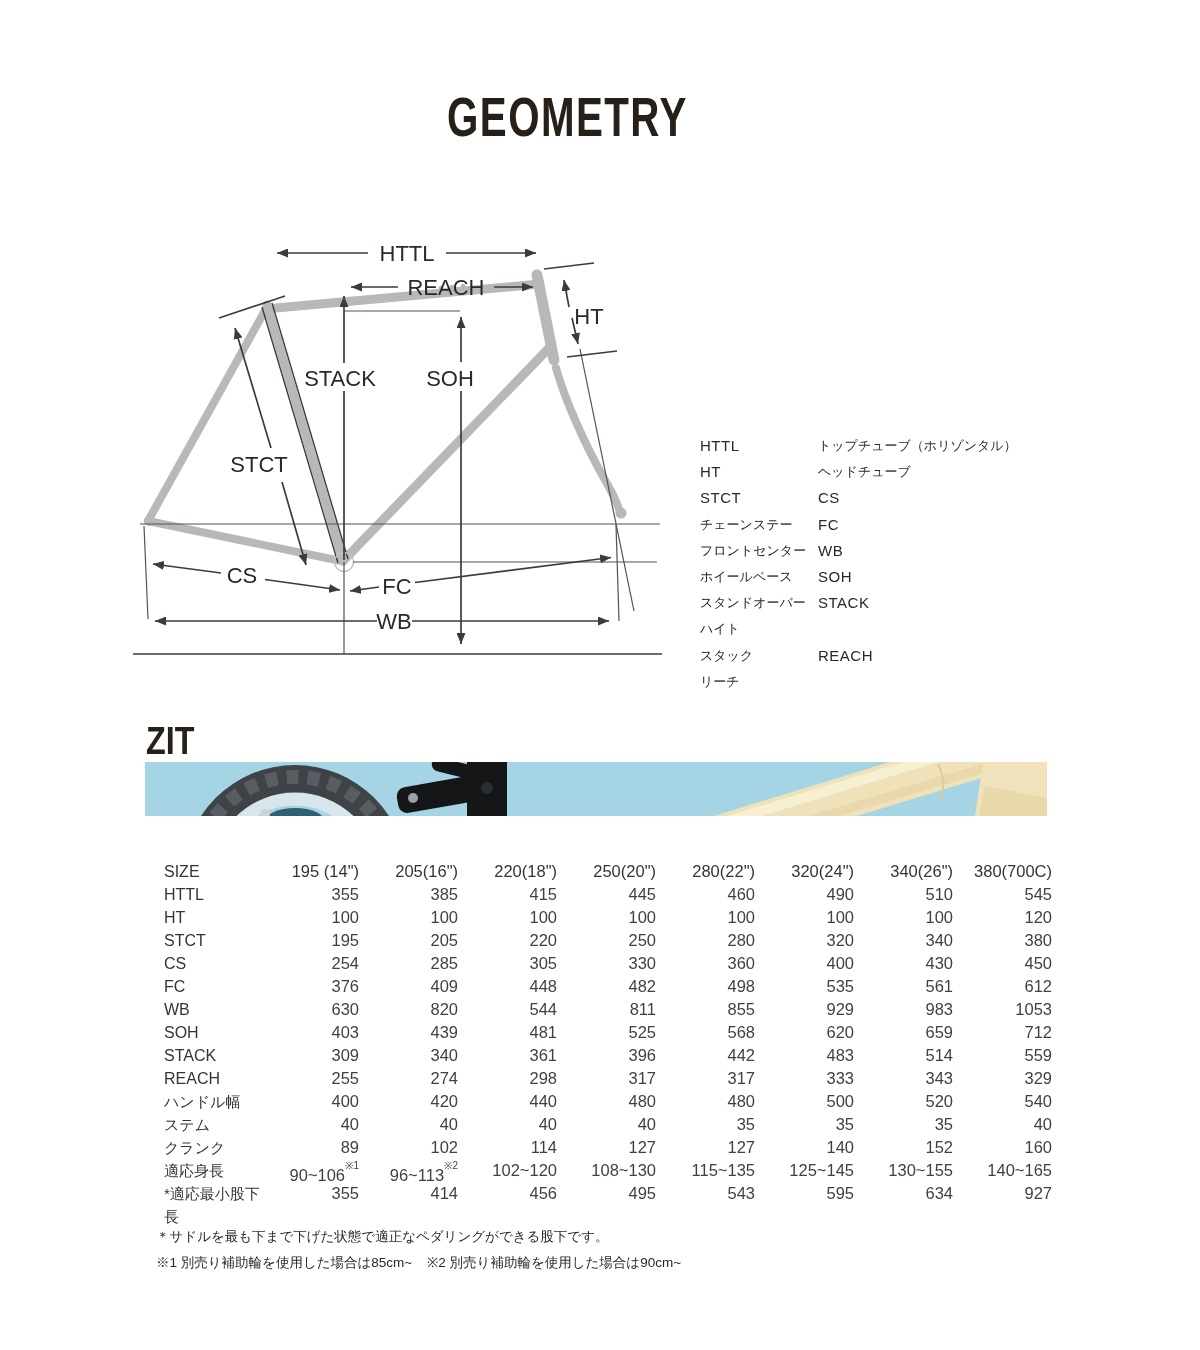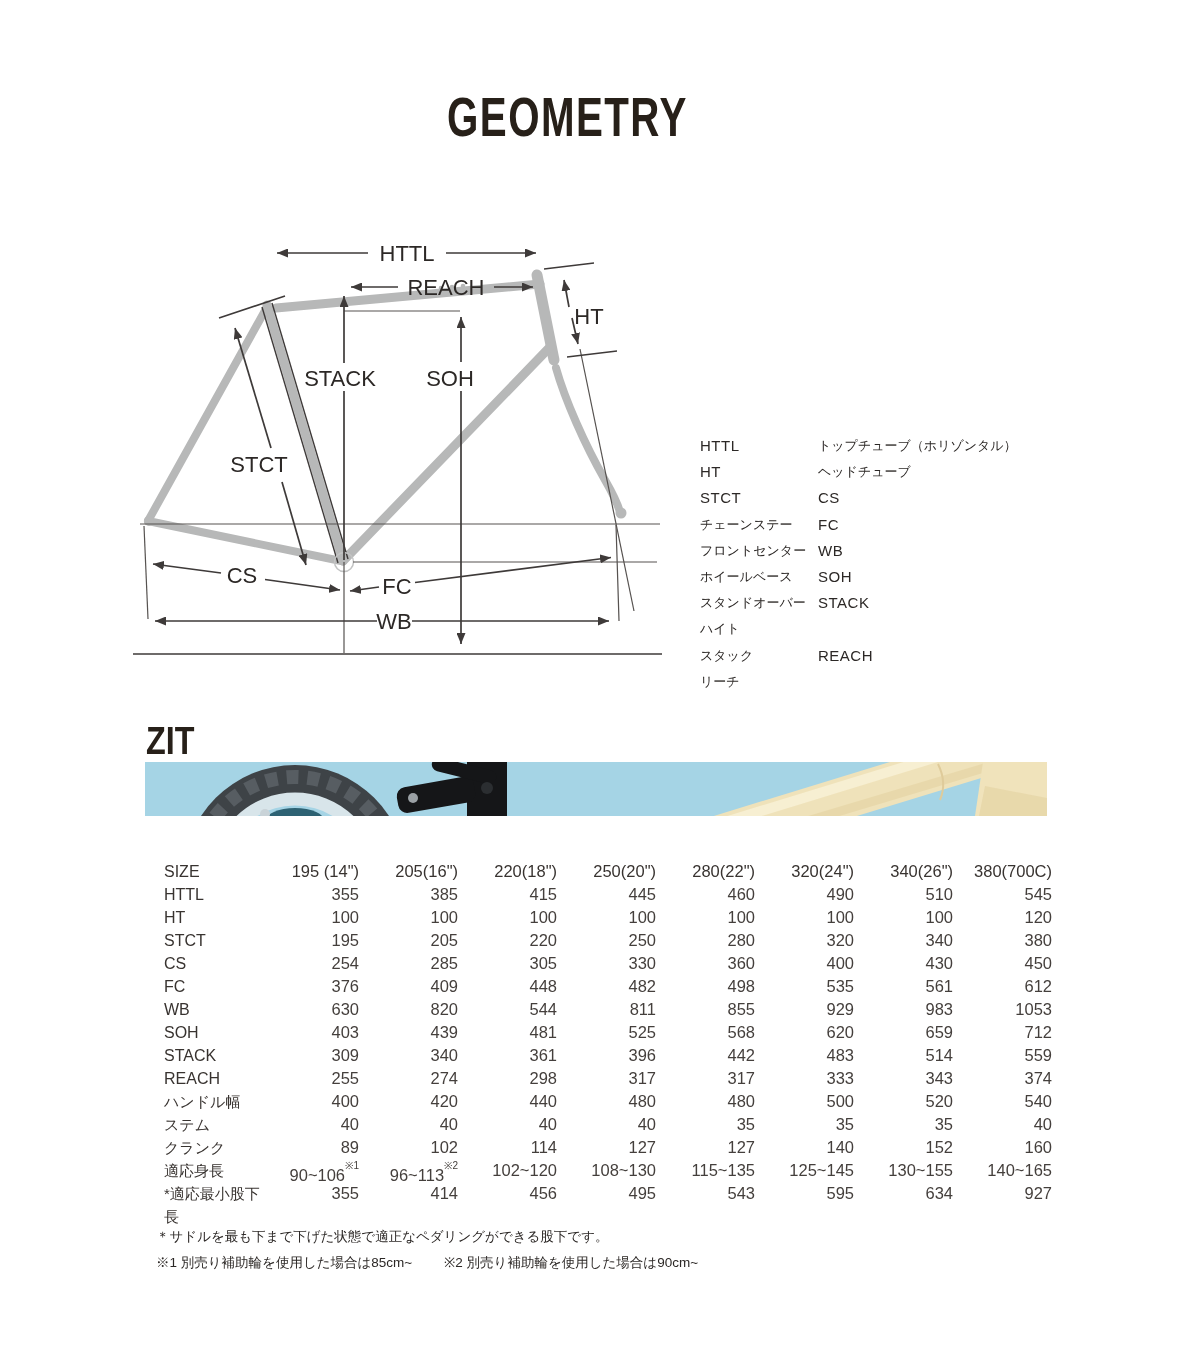--- a/index.html
+++ b/index.html
@@ -23,21 +23,21 @@
   
   .spec-table{position:absolute;left:152px;top:860px;width:888px;color:#443f3c;margin-left:12px;}
   .spec-row{display:grid;grid-template-columns:96px repeat(8,99px);height:23px;line-height:23px;}
   .spec-row .lbl{text-align:left;font-size:16px;color:#383330;}
   .spec-row .lbl.jp{font-size:15px;}
   .spec-row .num{text-align:right;font-size:16.5px;}
   .spec-row.head .num{font-size:16.5px;color:#383330;}
   .spec-row sup{font-size:10px;position:relative;top:-5px;letter-spacing:0;}
   
   .footnotes{position:absolute;left:156px;top:1224px;font-size:13.5px;line-height:26px;color:#2c2826;}
-  .footnotes .fn2b{margin-left:28px;}
+  .footnotes .fn2b{margin-left:11px;}
 </style>
 </head>
 <body>
 
 <div class="page">
 
   <div class="main-title">GEOMETRY</div>
 
   <svg class="diagram" viewBox="130 220 560 470">
     <defs>
@@ -265,21 +265,21 @@
       </div>
       <div class="spec-row">
         <div class="lbl">REACH</div>
         <div class="num">255</div>
         <div class="num">274</div>
         <div class="num">298</div>
         <div class="num">317</div>
         <div class="num">317</div>
         <div class="num">333</div>
         <div class="num">343</div>
-        <div class="num">374</div>
+        <div class="num">329</div>
       </div>
       <div class="spec-row">
         <div class="lbl jp">ハンドル幅</div>
         <div class="num">400</div>
         <div class="num">420</div>
         <div class="num">440</div>
         <div class="num">480</div>
         <div class="num">480</div>
         <div class="num">500</div>
         <div class="num">520</div>

